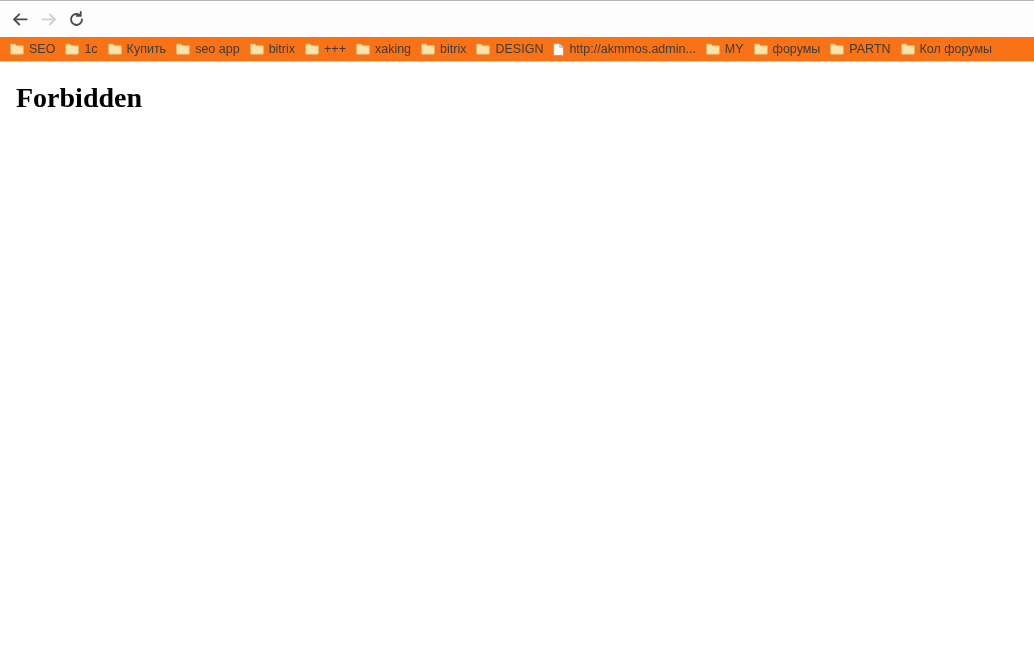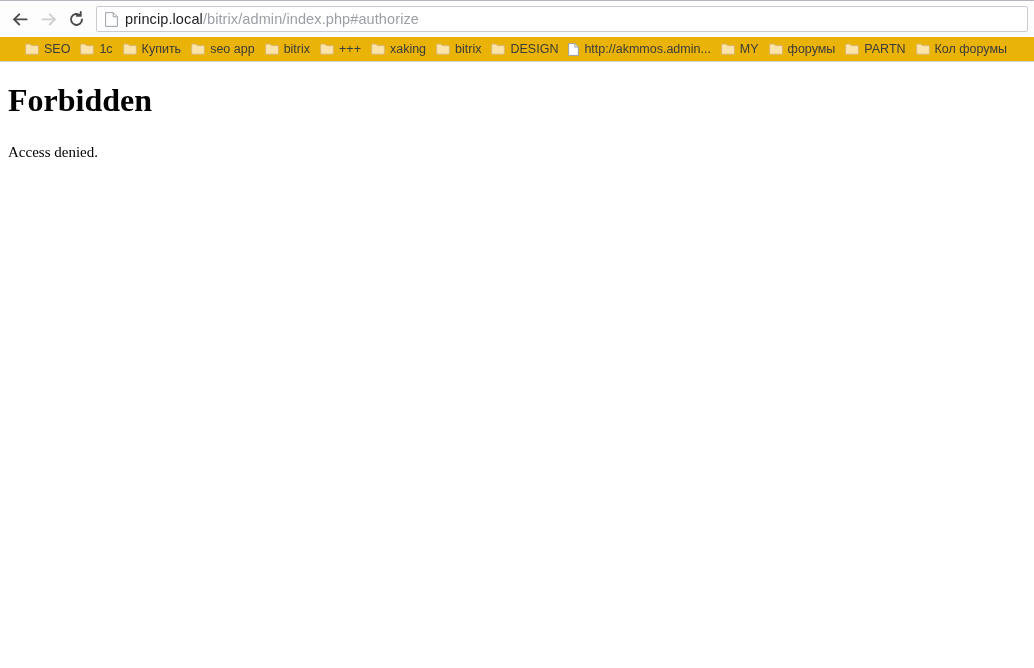--- a/index.html
+++ b/index.html
@@ -68,23 +68,23 @@
     overflow: hidden;
     letter-spacing: .1px;
   }
   #url-host { color: #202124; }
 
   
   #bookmarks-bar {
     height: 25px;
     display: flex;
     align-items: center;
-    padding-left: 21px;
-    box-sizing: border-box;
-    background: #eab308;
+    padding-left: 6px;
+    box-sizing: border-box;
+    background: #f97316;
     border-bottom: 1px solid #d4d4d4;
     white-space: nowrap;
     overflow: hidden;
   }
   .bookmark {
     display: flex;
     align-items: center;
     height: 21px;
     padding: 0 6px 0 4px;
     border-radius: 2px;
@@ -101,25 +101,25 @@
 
   
   #page-content {
     background: #ffffff;
     padding: 0;
     height: 606px;
     position: relative;
   }
   #error-heading {
     font-family: "Liberation Serif", "DejaVu Serif", serif;
-    font-size: 32px;
+    font-size: 28px;
     font-weight: bold;
     color: #000000;
     margin: 0;
-    padding: 21px 0 0 8px;
+    padding: 21px 0 0 16px;
     line-height: 1.1;
   }
   #error-message {
     font-family: "Liberation Serif", "DejaVu Serif", serif;
     font-size: 15px;
     color: #000000;
     margin: 0;
     padding: 25px 0 0 8px;
     line-height: 1.2;
   }
@@ -151,29 +151,20 @@
 
     <button class="nav-btn">
       <span>
         <svg width="19" height="19" viewBox="0 0 19 19">
           <path d="M15 9.5 A5.5 5.5 0 1 1 13.1 5.3" fill="none" stroke="#4b4b4b" stroke-width="1.9" stroke-linecap="round"></path>
           <path d="M13.7 1.9 L13.7 5.9 L9.8 5.9" fill="none" stroke="#4b4b4b" stroke-width="1.9" stroke-linecap="round" stroke-linejoin="round"></path>
         </svg>
       </span>
     </button>
 
-    <div id="omnibox" title="princip.local/bitrix/admin/index.php#authorize">
-      <span id="page-icon">
-        <svg width="13" height="15" viewBox="0 0 13 15">
-          <path d="M0.6 0.6 H8.2 L12.4 4.8 V14.4 H0.6 Z" fill="#ffffff" stroke="#9aa0a6" stroke-width="1"></path>
-          <path d="M8.2 0.6 V4.8 H12.4" fill="none" stroke="#9aa0a6" stroke-width="1"></path>
-        </svg>
-      </span>
-      <span id="url-text"><span id="url-host">princip.local</span><span id="url-path">/bitrix/admin/index.php#authorize</span></span>
-    </div>
   </div>
 
   <div id="bookmarks-bar">
       <div class="bookmark">
         <span class="bm-icon">
           <svg width="14" height="12" viewBox="0 0 14 12">
             <path d="M0.6 2.1 A1 1 0 0 1 1.6 1.1 H5.0 L6.3 2.6 H12.4 A1 1 0 0 1 13.4 3.6 V10.2 A1 1 0 0 1 12.4 11.2 H1.6 A1 1 0 0 1 0.6 10.2 Z" fill="#fbe3a9" stroke="#d8b871" stroke-width="1"></path>
           </svg>
         </span>
         <span class="bm-label">SEO</span>
@@ -281,14 +272,13 @@
             <path d="M0.6 2.1 A1 1 0 0 1 1.6 1.1 H5.0 L6.3 2.6 H12.4 A1 1 0 0 1 13.4 3.6 V10.2 A1 1 0 0 1 12.4 11.2 H1.6 A1 1 0 0 1 0.6 10.2 Z" fill="#fbe3a9" stroke="#d8b871" stroke-width="1"></path>
           </svg>
         </span>
         <span class="bm-label">Кол форумы</span>
       </div>
     </div>
 </div>
 
 <div id="page-content">
   <h1 id="error-heading">Forbidden</h1>
-  <p id="error-message">Access denied.</p>
 </div>
 
 </body></html>

